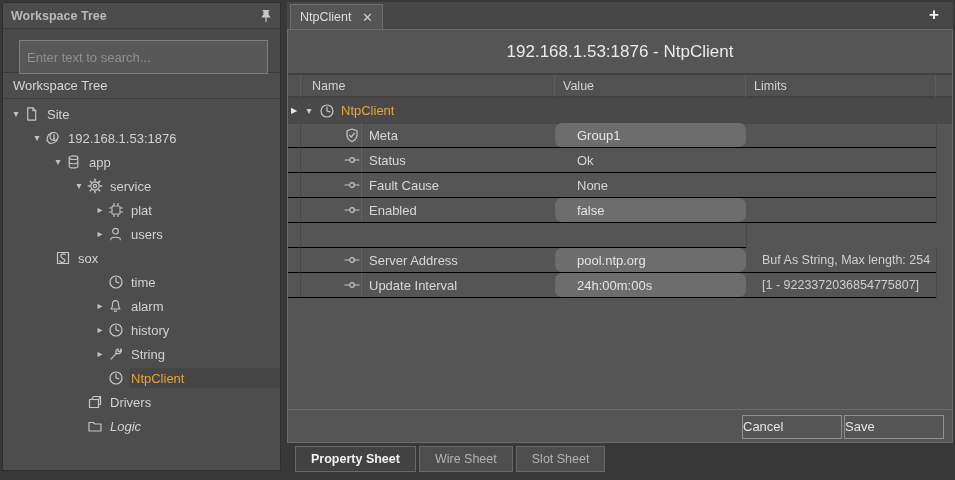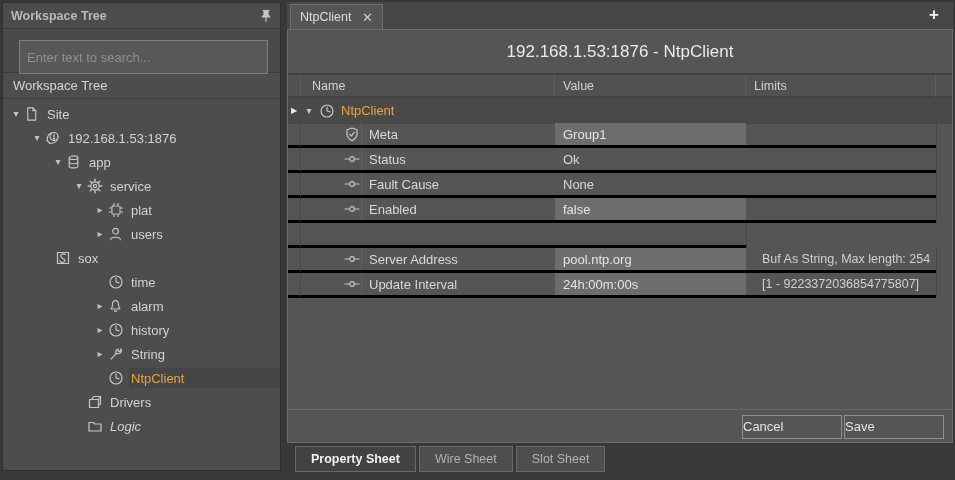--- a/index.html
+++ b/index.html
@@ -48,39 +48,39 @@
 
   .grid-row { display:grid; grid-template-columns:13px 254px 191px 190px 1fr; }
   .thead { height:23px; }
   .thead > div { background:#515151; border-right:1px solid #5e5e5e; border-bottom:2px solid #414141;
     font-size:12.5px; color:#d2d2d2; display:flex; align-items:center; }
   .thead .h-name { padding-left:11px; }
   .thead .h-val, .thead .h-lim { padding-left:8px; }
   .thead .h-strip { border-right:none; }
 
   .trow { height:25px; }
-  .trow > div { border-bottom:3px solid #000000; position:relative; }
+  .trow > div { border-bottom:1px solid #000000; position:relative; }
   .trow .c-gutter { border-right:1px solid #474747; }
   .trow .c-strip { border-bottom:none; border-left:1px solid #484848; }
 
   .row-parent > div { background:#494949; border-bottom:1px solid #474747; }
   .row-parent .c-strip { border-bottom:1px solid #474747; }
   .row-parent .c-gutter { color:#e8e8e8; font-size:8px; text-align:center; line-height:25px; }
   .row-parent .c-name { display:flex; align-items:center; }
   .row-parent .p-arrow { width:16px; text-align:center; font-size:10px; color:#c9c9c9; }
   .row-parent .p-icon { width:19px; height:18px; display:flex; align-items:center; justify-content:center; margin-right:5px; }
   .row-parent .p-label { font-size:13px; color:#e8a33d; }
 
   .row-child .c-name { display:flex; align-items:stretch; }
   .row-child .n-indent { width:41px; flex:0 0 41px; }
   .row-child .n-icon { width:19px; flex:0 0 19px; display:flex; align-items:center; justify-content:center; }
   .row-child .n-label { flex:1; border-left:1px solid #616161; display:flex; align-items:center;
     padding-left:7px; font-size:13px; color:#d8d8d8; }
   .c-value { font-size:13px; color:#d8d8d8; }
-  .c-value .v-inner { height:100%; display:flex; align-items:center; padding-left:8px; }
+  .c-value .v-inner { height:100%; display:flex; align-items:center; padding-left:22px;border-radius:7px; }
   .c-value.editable .v-inner { background:#6d6d6d; color:#e4e4e4; }
   .c-limits { font-size:12.5px; color:#d0d0d0; display:flex; align-items:center; padding-left:16px; }
 
   .btnbar { position:absolute; left:0; right:0; bottom:0; height:33px; border-top:1px solid #6b6b6b; }
   .btn { position:absolute; top:5px; height:24px; width:100px; background:#555555;
     border:1px solid #909090; color:#e6e6e6; font-size:13px; text-align:left; line-height:22px; cursor:pointer; }
   .btn.cancel { right:110px; }
   .btn.save { right:8px; }
 
   

